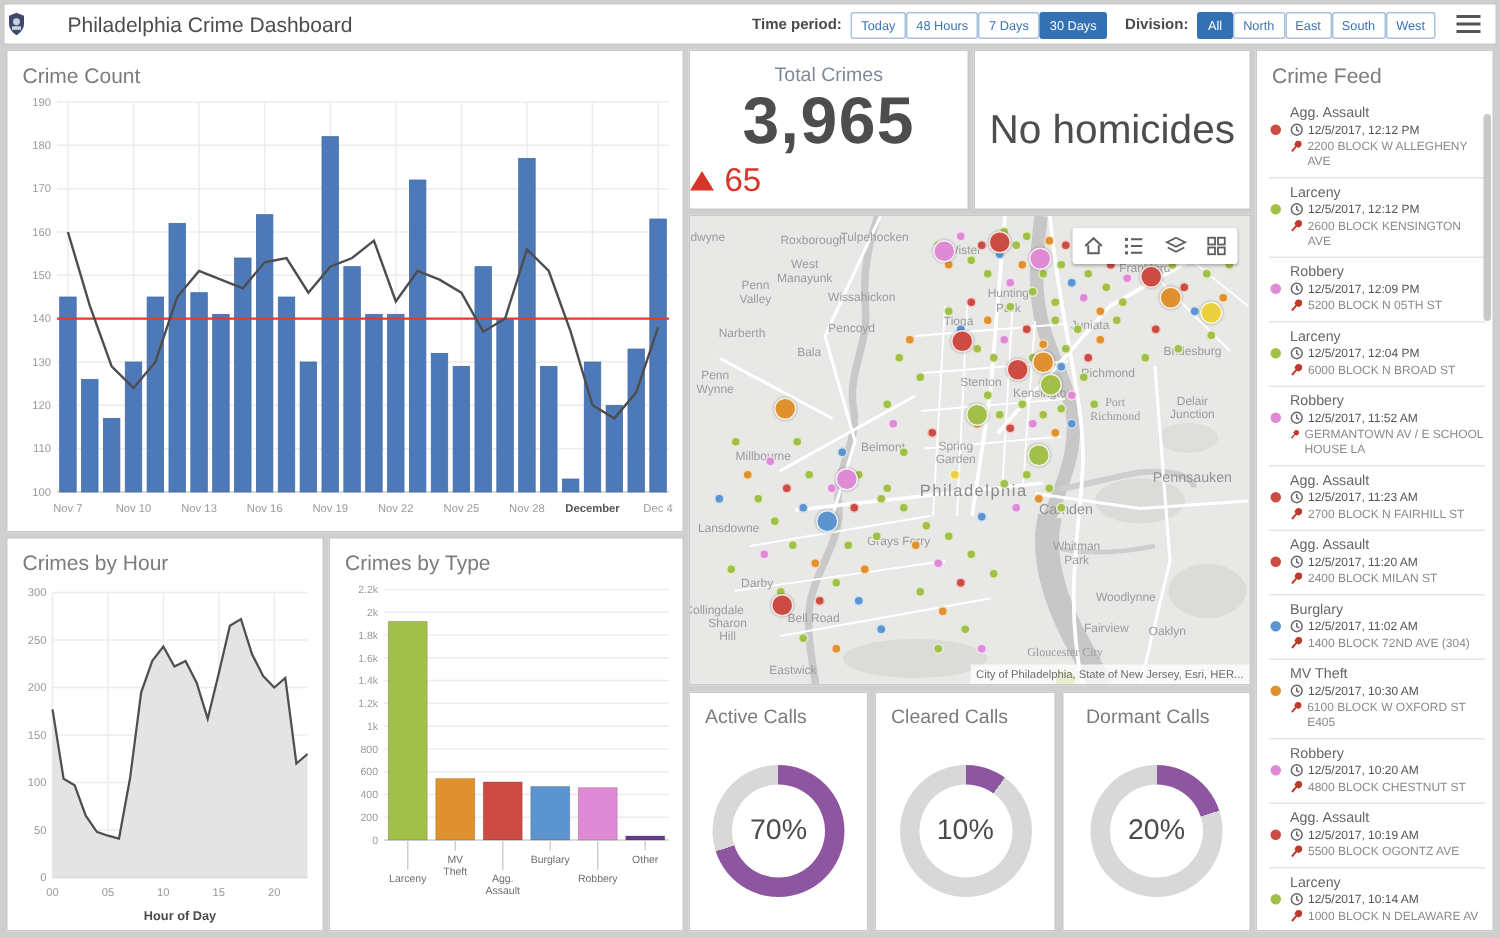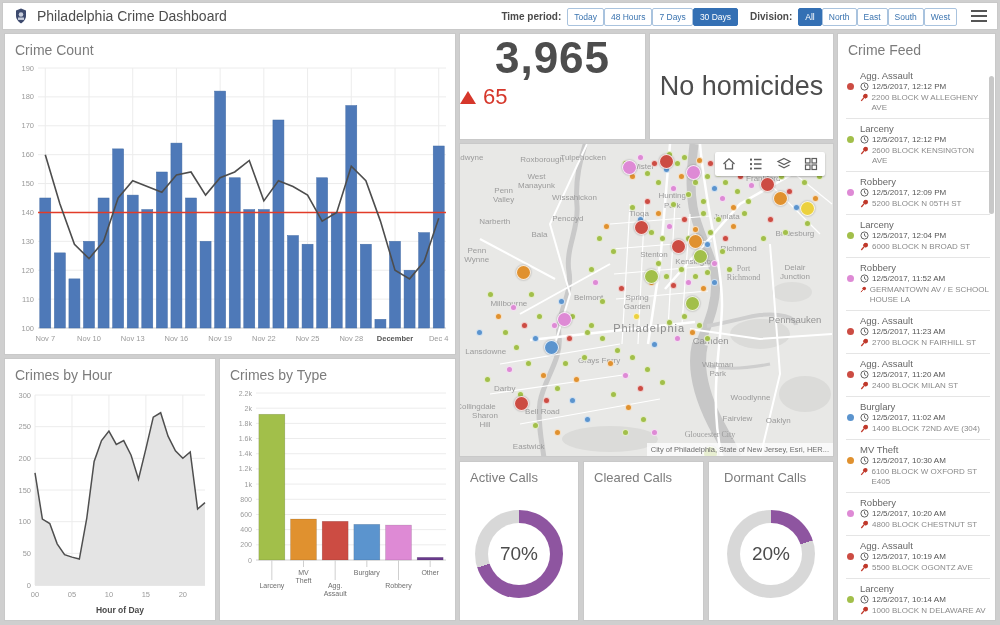--- a/index.html
+++ b/index.html
@@ -2,21 +2,21 @@
 <html><head>
 <meta charset="utf-8">
 <style>
   html,body{margin:0;padding:0;width:1000px;height:625px;overflow:hidden;
     background:#cfcfcf;font-family:"Liberation Sans",sans-serif;}
   .panel{position:absolute;background:#fff;border:1px solid #c9c9c9;box-sizing:border-box;}
   .ptitle{color:#7c7c7c;font-size:14px;padding:8px 0 2px 10px;}
   
   #hdr{position:absolute;left:2px;top:2px;right:2px;height:28px;background:#fff;
     border:1px solid #c9c9c9;box-sizing:border-box;display:flex;align-items:center;}
-  .brand{display:flex;align-items:center;gap:8px;padding-left:10px;}
+  .brand{display:flex;align-items:center;gap:26px;padding-left:0;}
   #app-title{font-size:14px;color:#4d4d4d;}
   .hctl{margin-left:auto;display:flex;align-items:center;gap:4px;padding-right:10px;}
   .ctl-label{font-size:10px;font-weight:bold;color:#4a4a4a;margin:0 2px 0 8px;}
   .tbtn{font-size:8.5px;color:#3b74b0;background:#fff;border:1px solid #a9c3de;
     border-radius:2px;padding:3px 6px;cursor:pointer;font-family:inherit;}
   .tbtn.sel{background:#3470b4;color:#fff;border-color:#3470b4;}
   .hamburger{width:16px;margin-left:10px;cursor:pointer;}
   .hamburger span{display:block;height:2px;background:#555;margin:3px 0;}
   
   .kpi-title{font-size:13px;color:#7f8a96;text-align:center;padding-top:8px;}
@@ -236,20 +236,21 @@
       <rect x="163.50000000000003" y="140.08181818181816" width="26" height="34.918181818181836" fill="#de8ad5" stroke="rgba(0,0,0,.18)" stroke-width="0.6"></rect>
       <line x1="176.50000000000003" y1="175" x2="176.50000000000003" y2="195" stroke="#cfcfcf" stroke-width="1"></line>
       <text x="176.50000000000003" y="203" text-anchor="middle" font-size="7" fill="#6e6e6e"><tspan x="176.50000000000003" dy="0">Robbery</tspan></text>
       <rect x="195.16666666666669" y="172.34318181818182" width="26" height="2.6568181818181813" fill="#6a3a8e" stroke="rgba(0,0,0,.18)" stroke-width="0.6"></rect>
       <line x1="208.16666666666669" y1="175" x2="208.16666666666669" y2="182" stroke="#cfcfcf" stroke-width="1"></line>
       <text x="208.16666666666669" y="190" text-anchor="middle" font-size="7" fill="#6e6e6e"><tspan x="208.16666666666669" dy="0">Other</tspan></text>
     </svg>
 </div>
 
 <div class="panel" style="left:459px;top:33px;width:187px;height:107px;">
+  <div class="kpi-title">Total Crimes</div>
   <div class="kpi-value">3,965</div>
   <div class="kpi-delta">
     <i class="tri-up"></i>
     <span>65</span>
   </div>
 </div>
 
 <div class="panel" style="left:649px;top:33px;width:185px;height:107px;">
   <div class="nh-text">No homicides</div>
 </div>
@@ -529,20 +530,26 @@
   <div class="ptitle" style="font-size:13px;">Active Calls</div>
   <div class="donut-wrap">
       <div class="donut" id="donut-0" style="background: conic-gradient(rgb(142, 85, 160) 0%, rgb(142, 85, 160) 70%, rgb(216, 216, 216) 70%, rgb(216, 216, 216) 100%);">
     <div class="hole"></div>
         <div class="donut-label">70%</div>
   </div>
     </div>
 </div>
 <div class="panel" style="left:583px;top:461px;width:121px;height:160px;">
   <div class="ptitle" style="font-size:13px;">Cleared Calls</div>
+  <div class="donut-wrap">
+      <div class="donut" id="donut-1" style="background: conic-gradient(rgb(142, 85, 160) 0%, rgb(142, 85, 160) 10%, rgb(216, 216, 216) 10%, rgb(216, 216, 216) 100%);">
+    <div class="hole"></div>
+        <div class="donut-label">10%</div>
+  </div>
+    </div>
 </div>
 <div class="panel" style="left:708px;top:461px;width:126px;height:160px;">
   <div class="ptitle" style="font-size:13px;padding-left:15px;">Dormant Calls</div>
   <div class="donut-wrap">
       <div class="donut" id="donut-2" style="background: conic-gradient(rgb(142, 85, 160) 0%, rgb(142, 85, 160) 20%, rgb(216, 216, 216) 20%, rgb(216, 216, 216) 100%);">
     <div class="hole"></div>
         <div class="donut-label">20%</div>
   </div>
     </div>
 </div>

